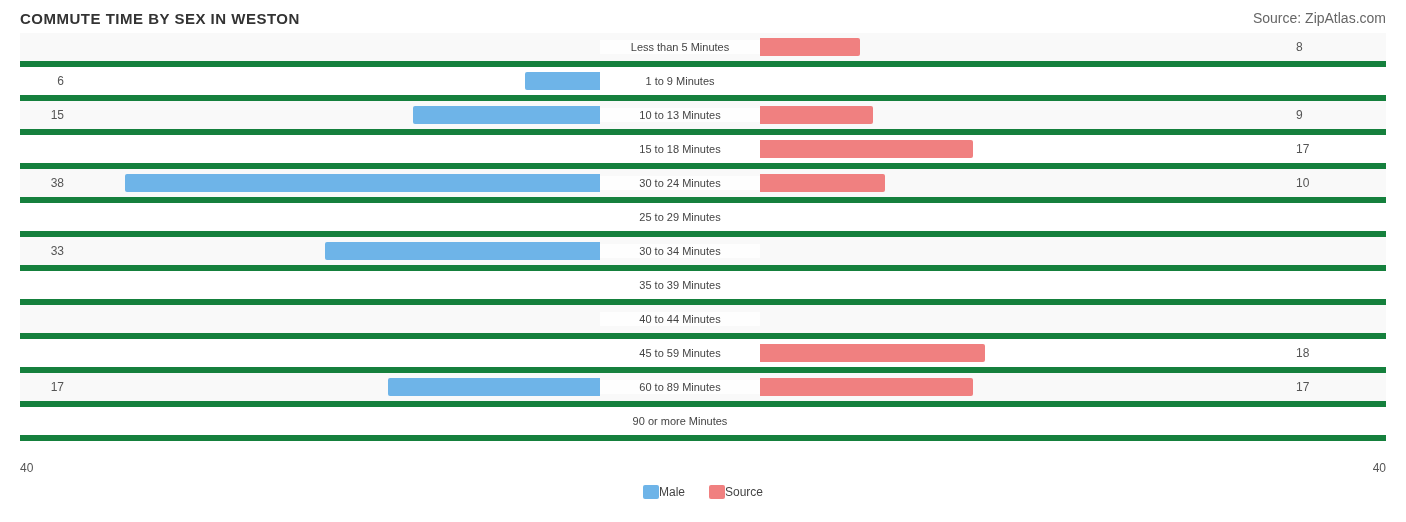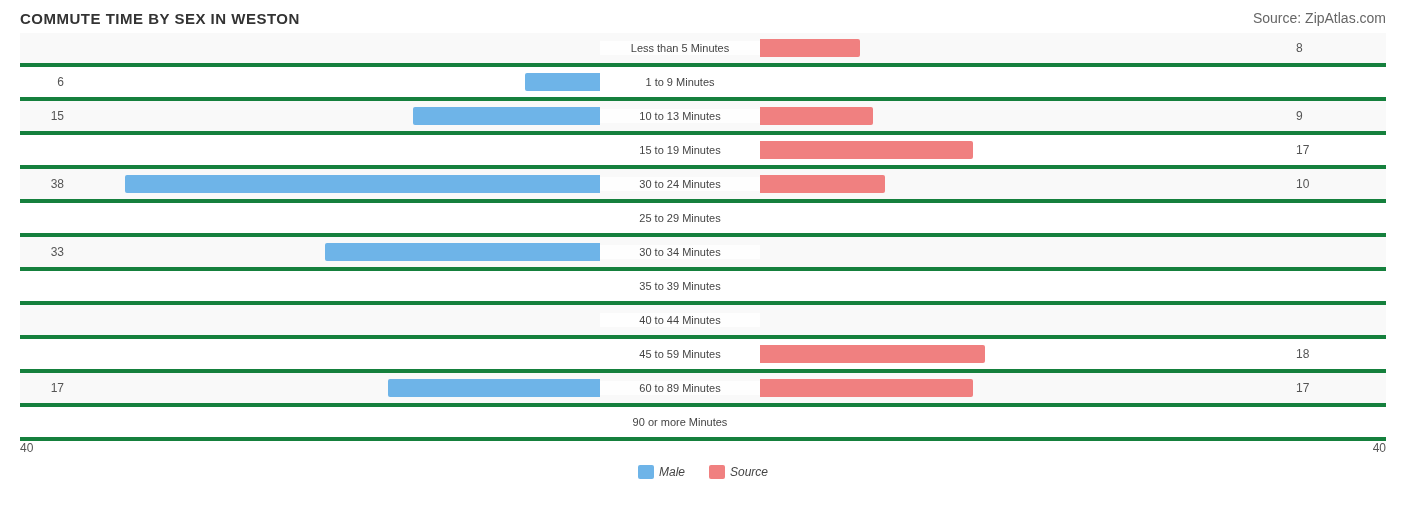--- a/index.html
+++ b/index.html
@@ -32,21 +32,21 @@
       color: #666;
     }
     .bars-area {
       width: 100%;
       margin-top: 4px;
     }
     .row {
       display: flex;
       align-items: center;
       height: 34px;
-      border-bottom: 4px solid #15803d;
+      border-bottom: 6px solid #15803d;
       position: relative;
     }
     .row:nth-child(odd) {
       background: #f9f9f9;
     }
     .row:nth-child(even) {
       background: #fff;
     }
     .left-value {
       width: 50px;
@@ -103,36 +103,35 @@
     .legend {
       display: flex;
       justify-content: center;
       align-items: center;
       margin-top: 8px;
       gap: 24px;
     }
     .legend-item {
       display: flex;
       align-items: center;
-      gap: 5px;
       font-size: 12px;
       color: #444;
-      font-style: italic;
     }
     .legend-color {
       width: 16px;
       height: 14px;
       border-radius: 2px;
     }
     .axis-labels {
       display: flex;
       justify-content: space-between;
       padding: 0 0 2px 0;
       font-size: 12px;
       color: #555;
+      margin-top: 20px;
     }
   </style>
 </head>
 <body>
 
 <div class="chart-container">
   <div class="chart-title">COMMUTE TIME BY SEX IN WESTON</div>
   <div class="source">Source: ZipAtlas.com</div>
 
   <div class="bars-area" id="bars-area">
@@ -167,21 +166,21 @@
       <div class="right-bar-area">
         <div class="right-bar" style="width:112.5px;"></div>
       </div>
       <div class="right-value">9</div>
     </div>
       <div class="row">
       <div class="left-value"></div>
       <div class="left-bar-area">
         <div class="left-bar" style="width:0px;"></div>
       </div>
-      <div class="label-box">15 to 19 Minutes</div>
+      <div class="label-box">15 to 18 Minutes</div>
       <div class="right-bar-area">
         <div class="right-bar" style="width:212.5px;"></div>
       </div>
       <div class="right-value">17</div>
     </div>
       <div class="row">
       <div class="left-value">38</div>
       <div class="left-bar-area">
         <div class="left-bar" style="width:475px;"></div>
       </div>

